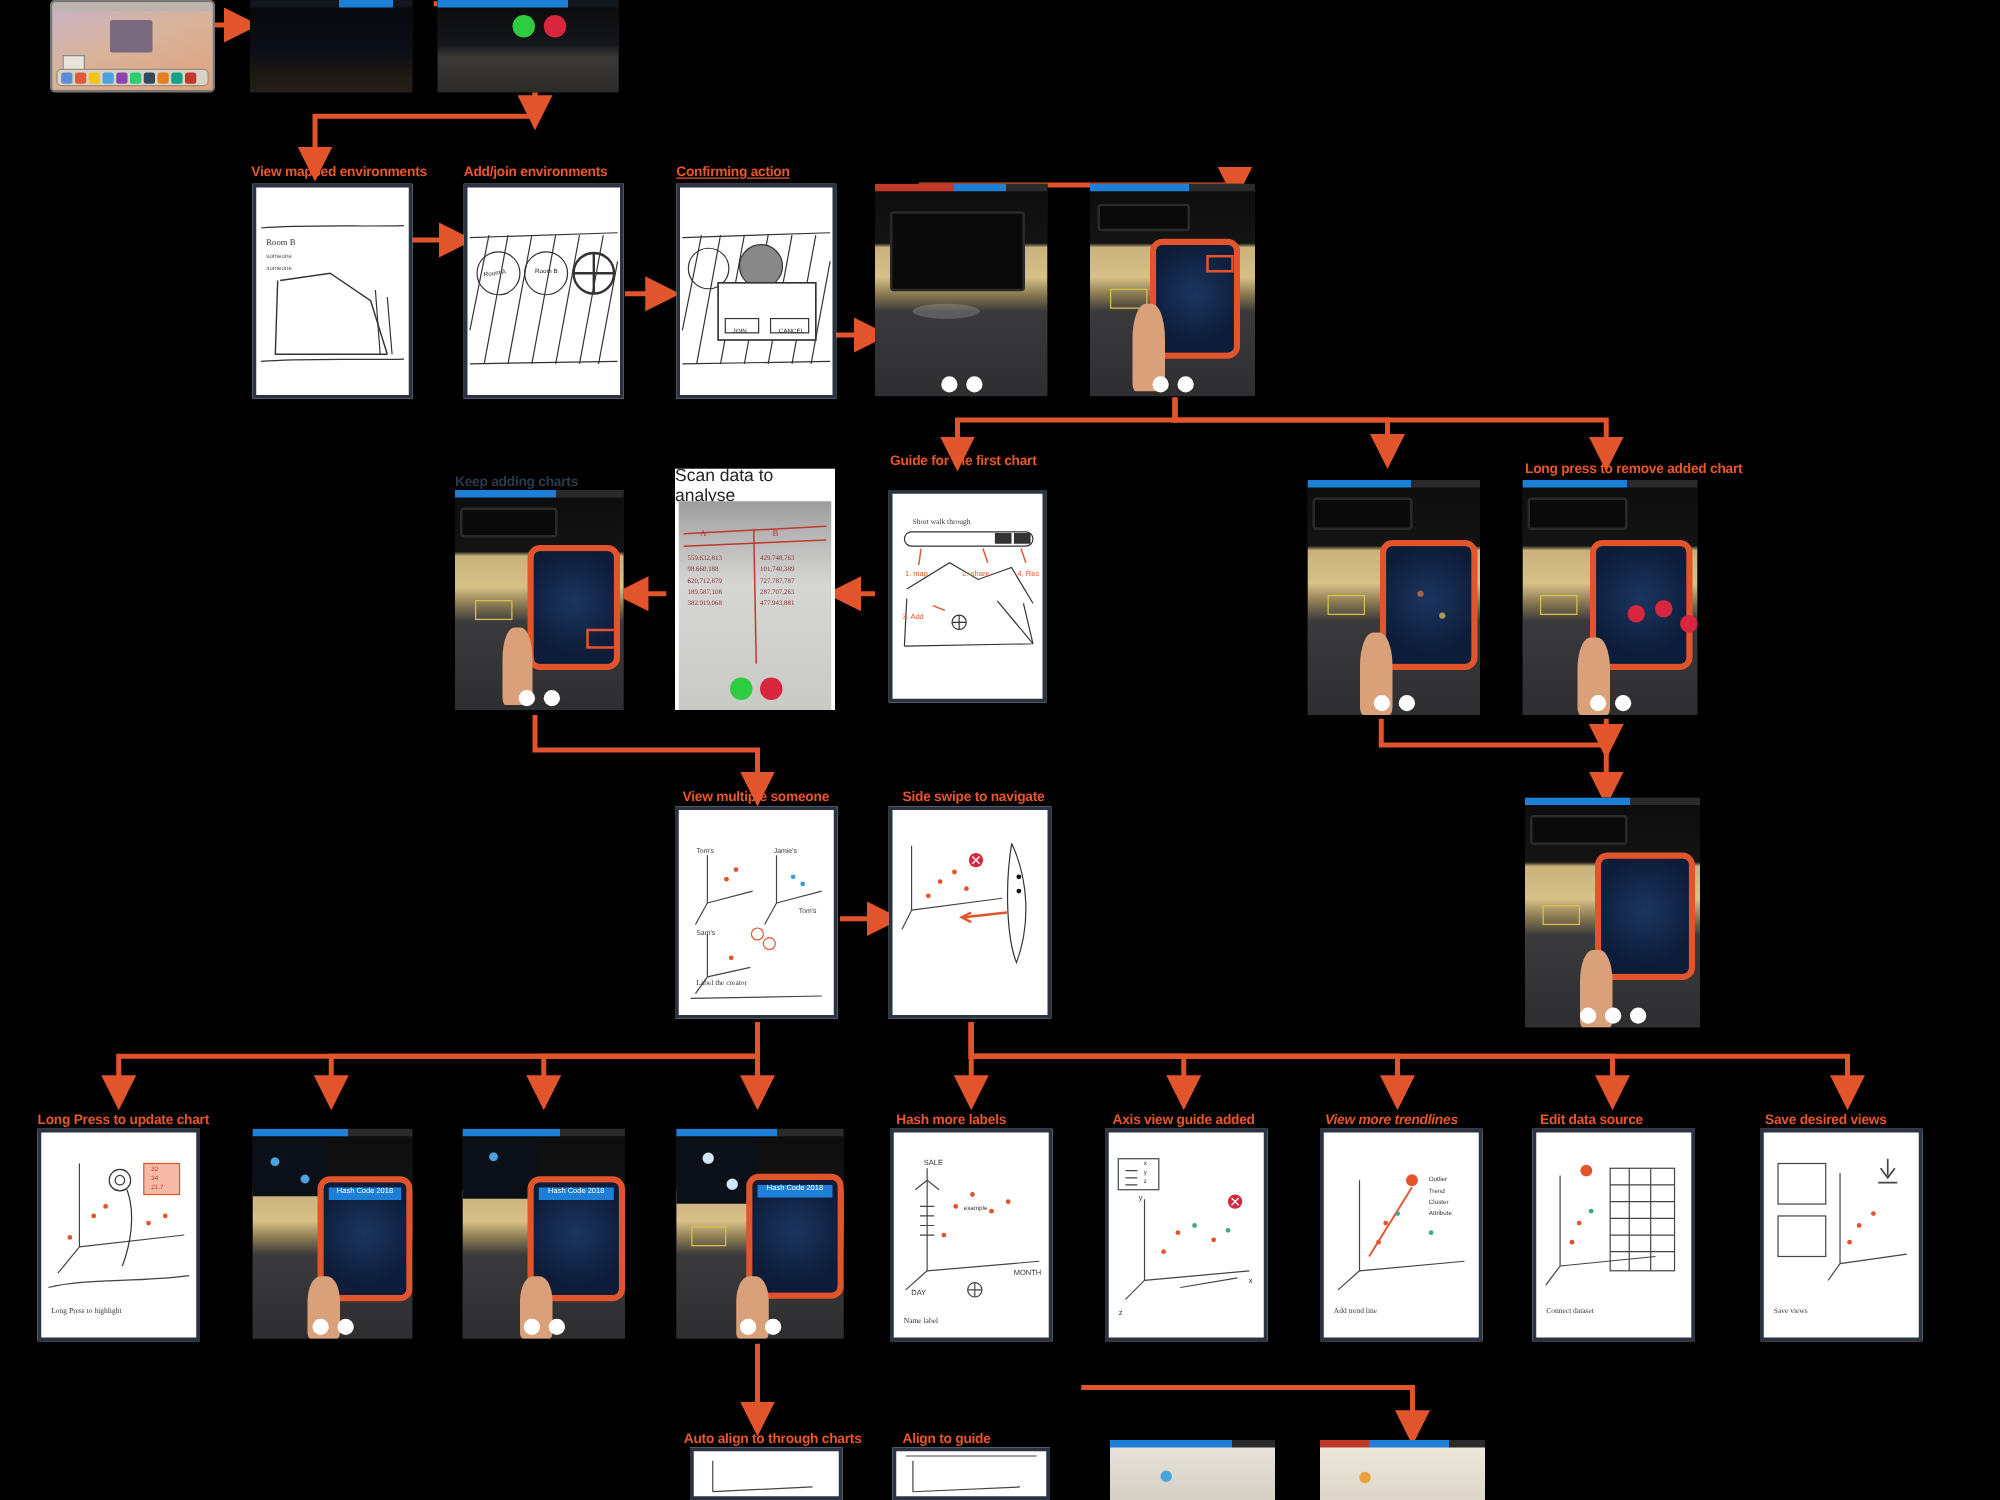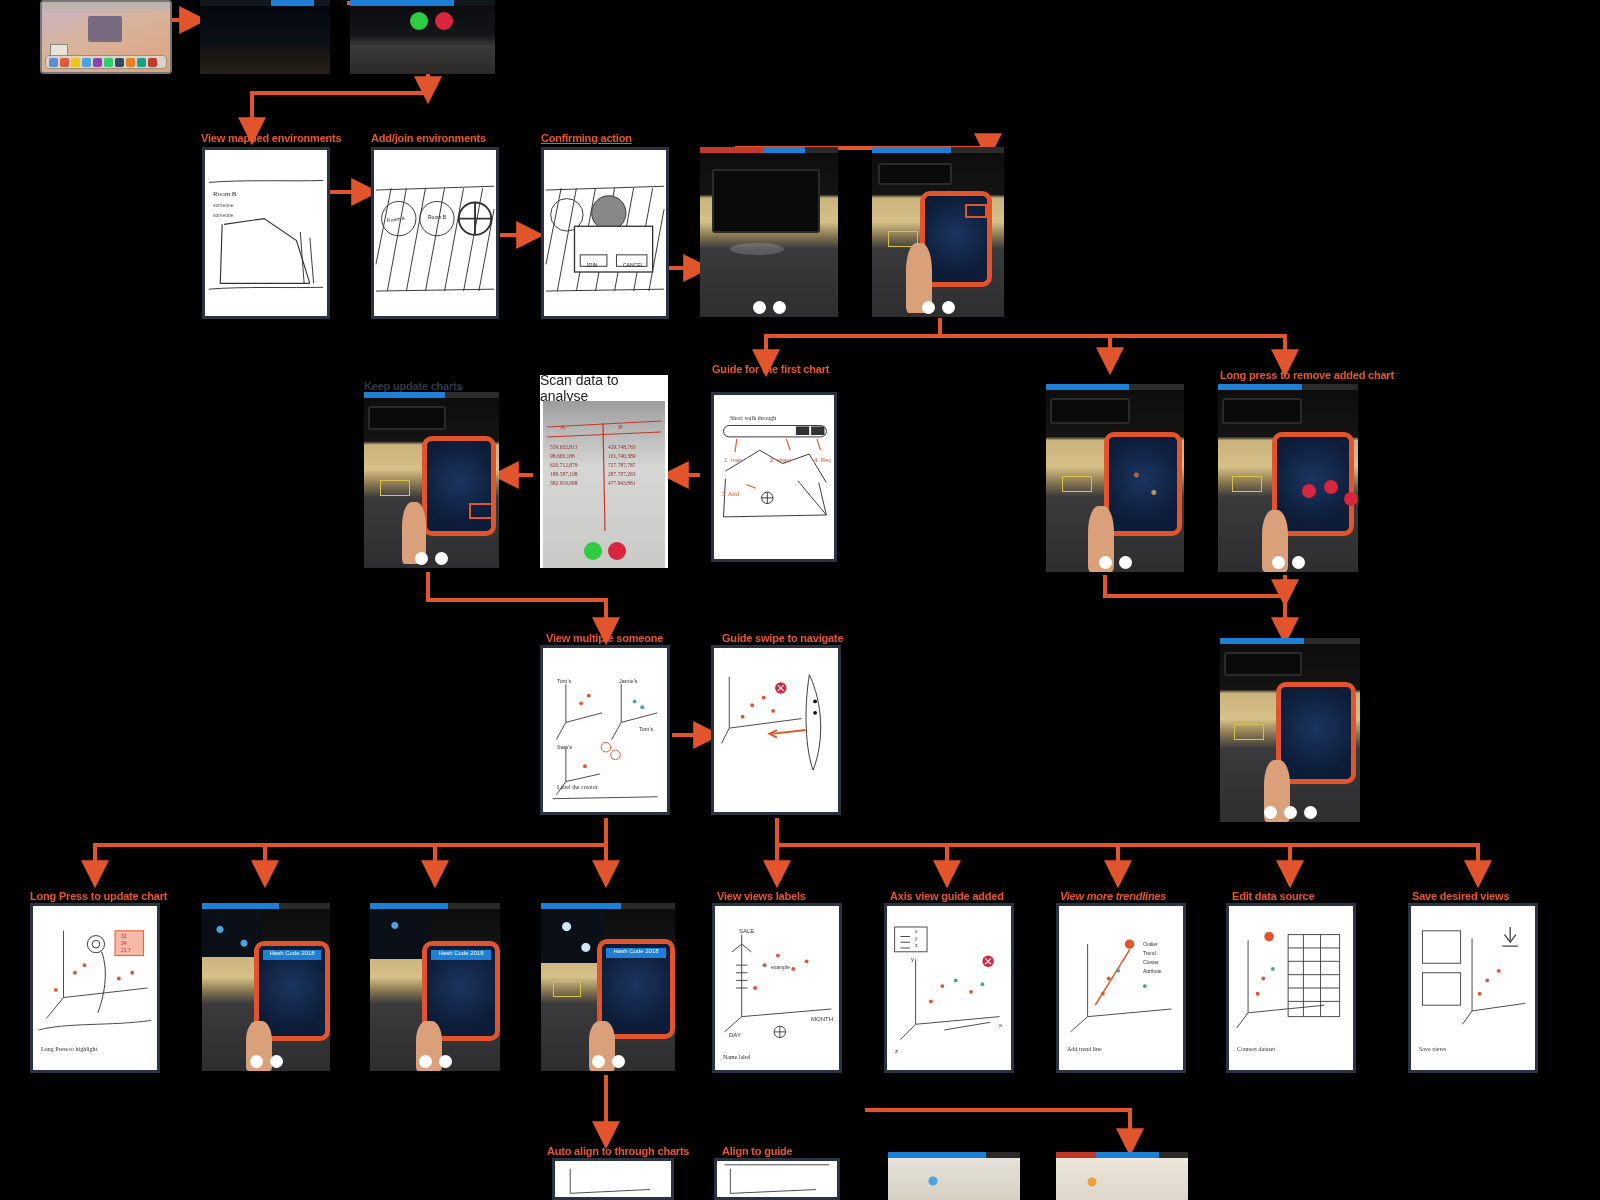--- a/index.html
+++ b/index.html
@@ -237,21 +237,21 @@
       <div style="position:absolute;left:40px;top:8px;width:22px;height:14px;border:2px solid #E2542B;"></div>
     </div>
     <div style="position:absolute;left:16px;top:84px;width:30px;height:16px;border:1.5px solid #d8c14a;"></div>
     <div class="hand" style="left:34px;top:96px;width:26px;height:70px;"></div>
     <div class="dots">
         <span></span>
         <span></span>
       </div>
   </div>
 
-  <div class="lbl navy" style="left:364px;top:381px;">Keep update charts</div>
+  <div class="lbl navy" style="left:364px;top:381px;">Keep adding charts</div>
   <div class="lbl orange" style="left:712px;top:364px;">Guide for the first chart</div>
   <div class="lbl orange" style="left:1220px;top:370px;">Long press to remove added chart</div>
 
   <div class="photo" style="left:364px;top:392px;width:135px;height:176px;">
     <div class="deskphoto"></div>
     <div class="bar"></div>
     <div class="monitor" style="left:4px;top:14px;width:78px;height:24px;"></div>
     <div class="tablet" style="left:58px;top:44px;width:74px;height:100px;">
       <div class="screen"></div>
       <div style="position:absolute;left:42px;top:62px;width:26px;height:16px;border:2px solid #E2542B;"></div>
@@ -348,21 +348,21 @@
     <div class="redbtn" style="left:126px;top:108px;width:14px;height:14px;"></div>
     <div style="position:absolute;left:14px;top:92px;width:30px;height:16px;border:1.5px solid #d8c14a;"></div>
     <div class="hand" style="left:44px;top:126px;width:26px;height:62px;"></div>
     <div class="dots">
         <span></span>
         <span></span>
       </div>
   </div>
 
   <div class="lbl orange" style="left:546px;top:633px;">View multiple someone</div>
-  <div class="lbl orange" style="left:722px;top:633px;">Guide swipe to navigate</div>
+  <div class="lbl orange" style="left:722px;top:633px;">Side swipe to navigate</div>
 
   <div class="card" style="left:540px;top:645px;width:130px;height:170px;">
     <svg class="ink" viewBox="0 0 130 170">
       <g stroke="#444" fill="none" stroke-width="1">
         <path d="M24,38 L24,78 M24,78 L62,68 M24,78 L14,96"></path>
         <path d="M82,38 L82,78 M82,78 L120,68 M82,78 L72,96"></path>
         <path d="M24,104 L24,140 M24,140 L60,132 M24,140 L14,154"></path>
         <path d="M10,158 L120,156"></path>
       </g>
       <circle cx="40" cy="58" r="2" fill="#E2542B"></circle>
@@ -409,21 +409,21 @@
     <div style="position:absolute;left:14px;top:86px;width:30px;height:16px;border:1.5px solid #d8c14a;"></div>
     <div class="hand" style="left:44px;top:122px;width:26px;height:62px;"></div>
     <div class="dots">
         <span></span>
         <span></span>
         <span></span>
       </div>
   </div>
 
   <div class="lbl orange" style="left:30px;top:891px;">Long Press to update chart</div>
-  <div class="lbl orange" style="left:717px;top:891px;">View views labels</div>
+  <div class="lbl orange" style="left:717px;top:891px;">Hash more labels</div>
   <div class="lbl orange" style="left:890px;top:891px;">Axis view guide added</div>
   <div class="lbl orange" style="left:1060px;top:891px;font-style:italic;">View more trendlines</div>
   <div class="lbl orange" style="left:1232px;top:891px;">Edit data source</div>
   <div class="lbl orange" style="left:1412px;top:891px;">Save desired views</div>
 
   <div class="card" style="left:30px;top:903px;width:130px;height:170px;">
     <svg class="ink" viewBox="0 0 130 170">
       <g stroke="#444" fill="none" stroke-width="1">
         <path d="M32,26 L32,96 M32,96 L120,86 M32,96 L14,118"></path>
         <path d="M6,130 C36,122 80,126 124,120"></path>

